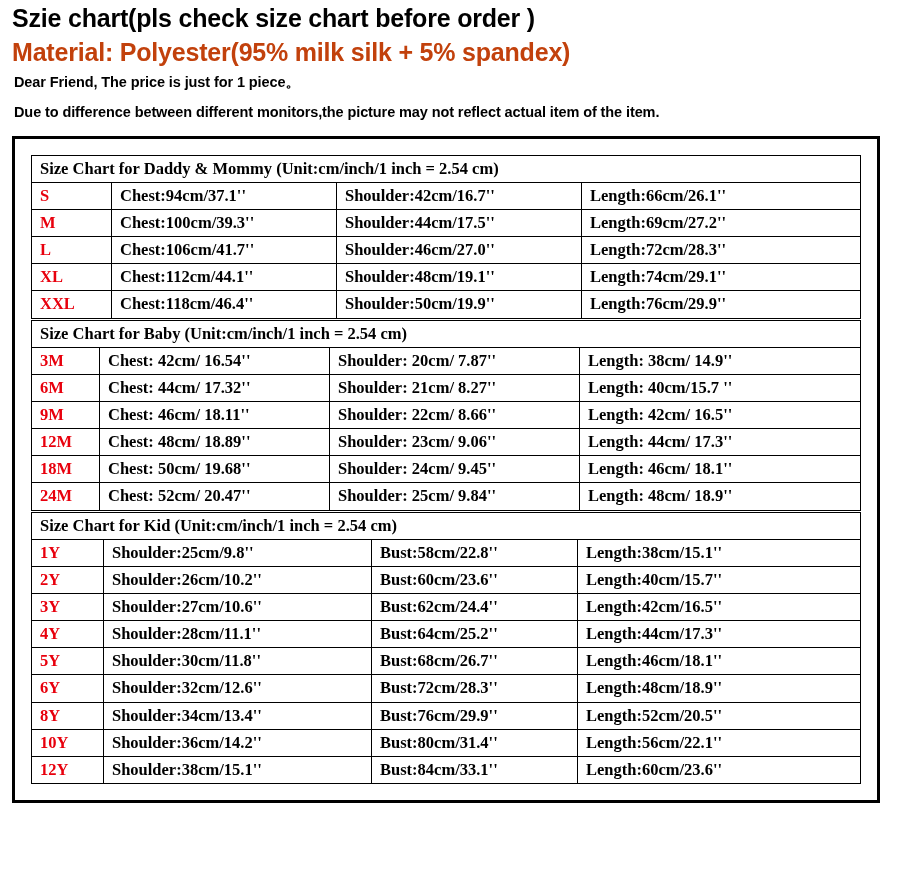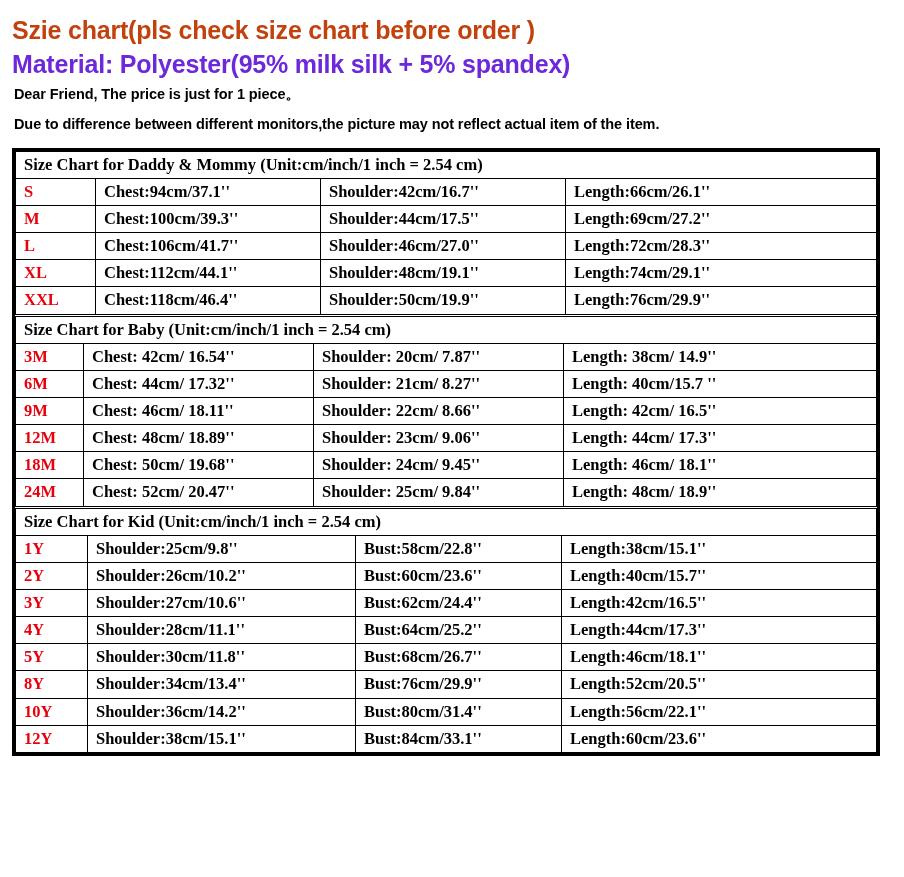--- a/index.html
+++ b/index.html
@@ -15,50 +15,50 @@
     overflow: hidden;
   }
   .page {
     width: 904px;
     height: 877px;
     position: relative;
     box-sizing: border-box;
     padding: 4px 8px 0 12px;
   }
   .title-red {
-    color: #c2410c;
+    color: #000000;
     font-family: "Liberation Sans", sans-serif;
     font-weight: bold;
     font-size: 25px;
     line-height: 1.18;
     letter-spacing: -0.2px;
-    margin: 12px 0 0 0;
+    margin: 0 0 0 0;
   }
   .title-black {
-    color: #6d28d9;
+    color: #c2410c;
     font-family: "Liberation Sans", sans-serif;
     font-weight: bold;
     font-size: 25px;
     line-height: 1.18;
     margin: 4px 0 0 0;
     letter-spacing: -0.2px;
   }
   .note {
     font-family: "Liberation Sans", sans-serif;
     font-weight: bold;
     font-size: 14.5px;
     line-height: 1.2;
     margin: 13px 0 0 2px;
     letter-spacing: -0.1px;
   }
   .note.n1 { margin-top: 7px; }
   .tables-wrap {
     margin-top: 14px;
     border: 3px solid #000000;
-    padding: 0;
+    padding: 16px;
     width: 868px;
     box-sizing: border-box;
   }
   table.chart {
     border-collapse: collapse;
     width: 100%;
     table-layout: fixed;
   }
   table.chart td {
     border: 1px solid #000000;
@@ -227,20 +227,26 @@
             <td>Bust:64cm/25.2''</td>
             <td>Length:44cm/17.3''</td>
           </tr>
           <tr>
             <td class="size">5Y</td>
             <td>Shoulder:30cm/11.8''</td>
             <td>Bust:68cm/26.7''</td>
             <td>Length:46cm/18.1''</td>
           </tr>
           <tr>
+            <td class="size">6Y</td>
+            <td>Shoulder:32cm/12.6''</td>
+            <td>Bust:72cm/28.3''</td>
+            <td>Length:48cm/18.9''</td>
+          </tr>
+          <tr>
             <td class="size">8Y</td>
             <td>Shoulder:34cm/13.4''</td>
             <td>Bust:76cm/29.9''</td>
             <td>Length:52cm/20.5''</td>
           </tr>
           <tr>
             <td class="size">10Y</td>
             <td>Shoulder:36cm/14.2''</td>
             <td>Bust:80cm/31.4''</td>
             <td>Length:56cm/22.1''</td>

